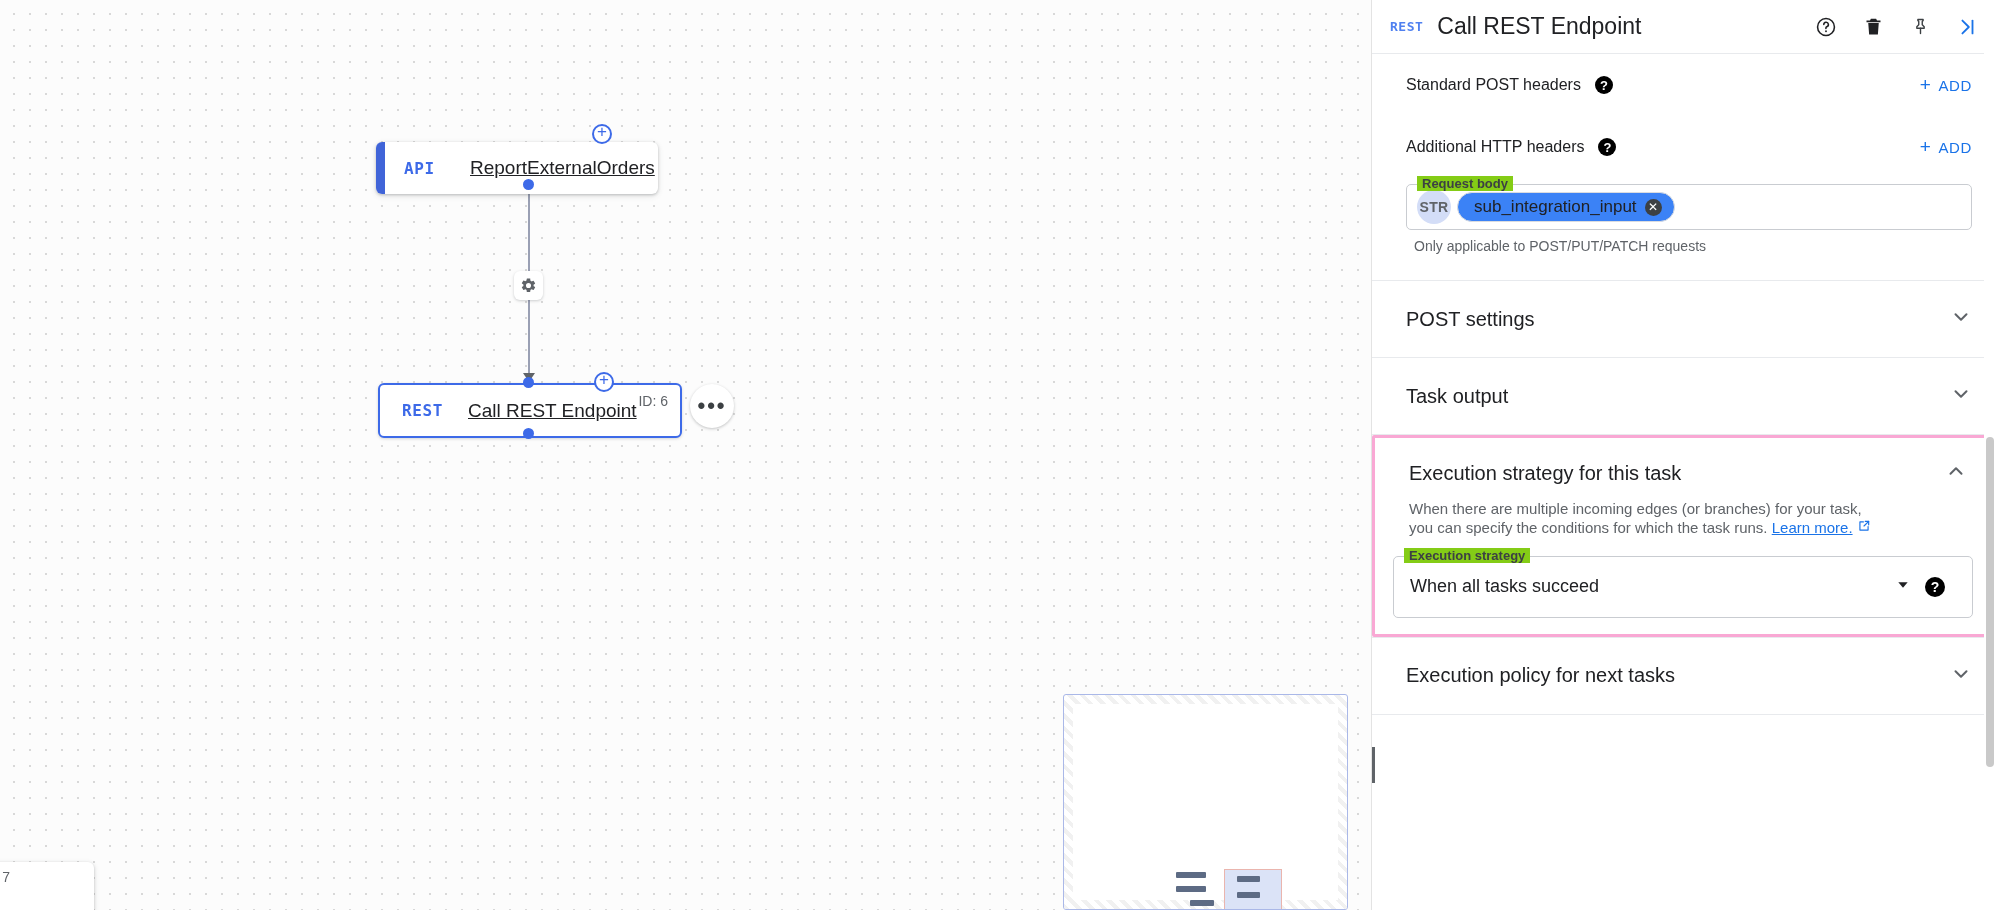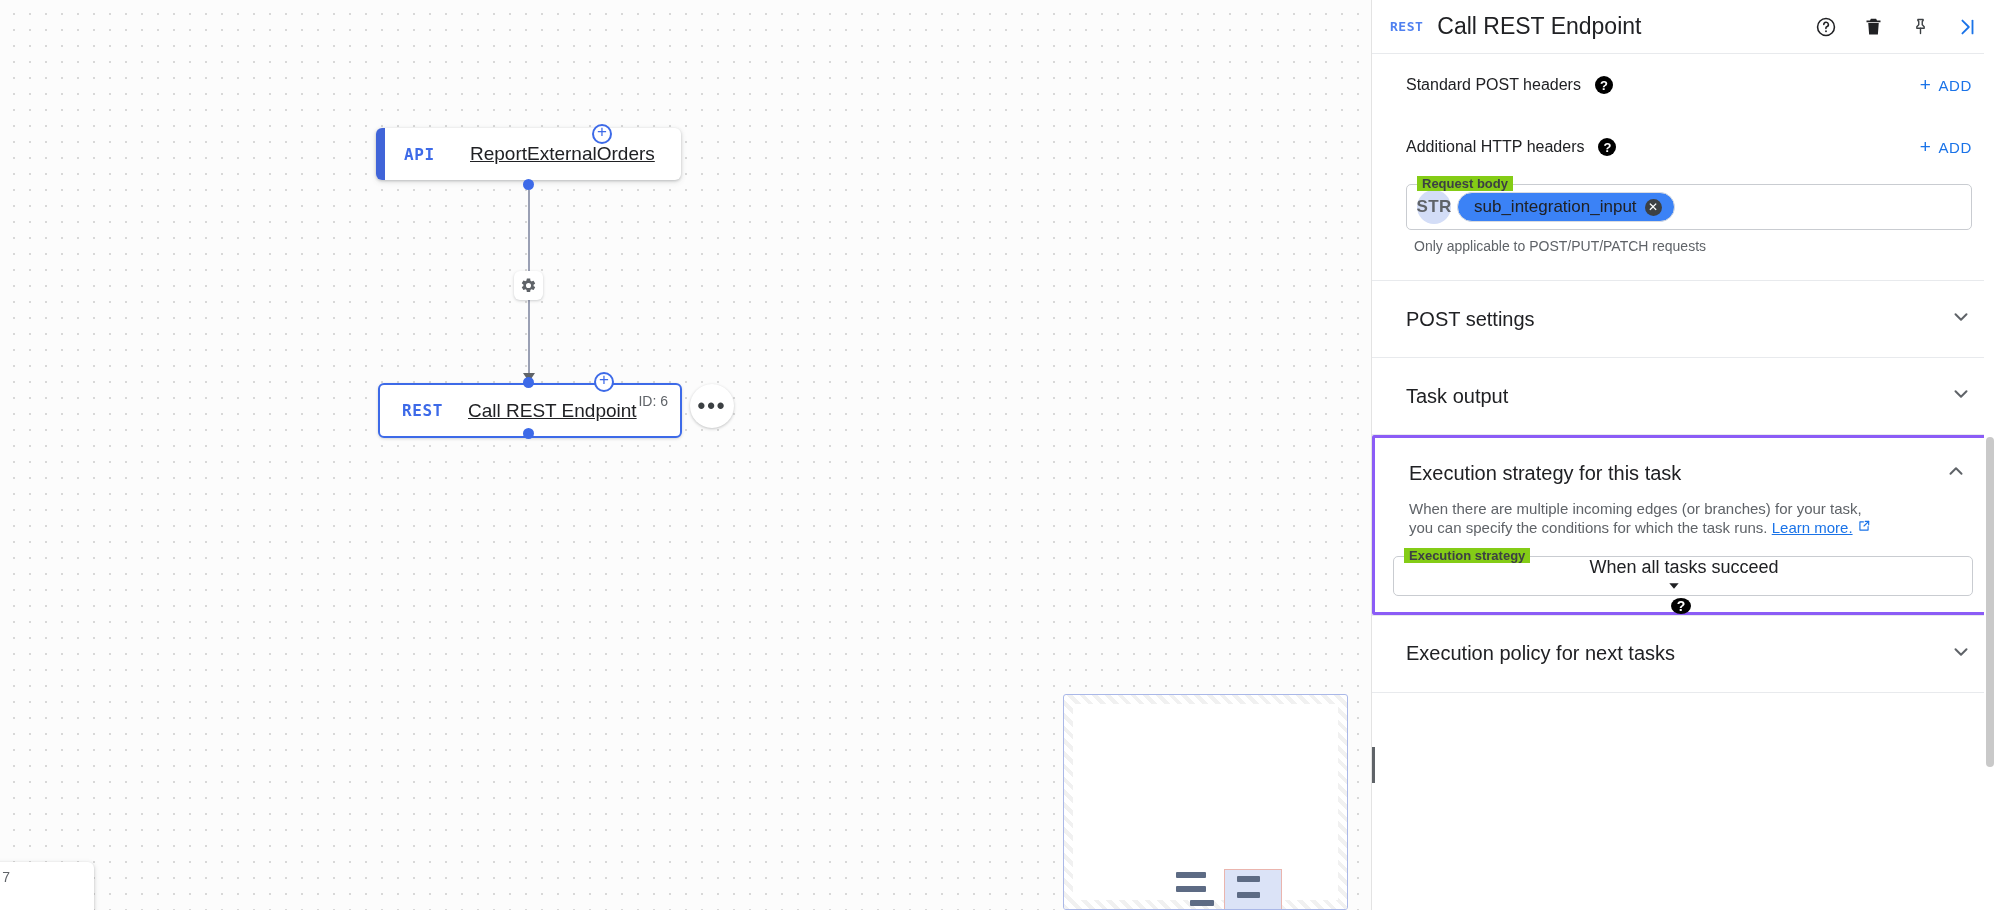--- a/index.html
+++ b/index.html
@@ -53,21 +53,21 @@
     white-space: nowrap;
     text-decoration: underline;
   }
   .node .idtag {
     position: absolute;
     right: 12px; top: 8px;
     font-size: 14px;
     color: #5f6368;
   }
 
-  #node-api { left: 376px; top: 128px; width: 305px; height: 52px; }
+  #node-api { left: 376px; top: 142px; width: 282px; height: 52px; }
   #node-rest {
     left: 378px; top: 383px; width: 304px; height: 55px;
     border: 2px solid #3d6ae8;
     box-shadow: 0 1px 3px rgba(60,64,67,.2);
   }
   #node-rest .chip { margin-left: 22px; color: #3d6ae8; }
 
   
   .dot {
     position: absolute;
@@ -241,21 +241,21 @@
     top: -9px; left: 10px;
     background: #84cc16;
     padding: 0 5px;
     font-size: 13px; font-weight: 700;
     color: #3c4043;
   }
   .str-badge {
     width: 34px; height: 34px; border-radius: 50%;
     background: #d3ddf7; color: #5f6368;
     display: flex; align-items: center; justify-content: center;
-    font-size: 17px; font-weight: 700; letter-spacing: .4px;
+    font-size: 14px; font-weight: 700; letter-spacing: .4px;
     margin-right: 6px;
   }
   .token {
     display: flex; align-items: center; gap: 8px;
     border: 1px solid #dadce0;
     border-radius: 18px;
     padding: 4px 12px 4px 16px;
     font-size: 17px; color: #202124;
     background: #3b82f6;
   }
@@ -278,21 +278,21 @@
     padding: 0 24px 0 34px;
     height: 76px;
     cursor: pointer;
   }
   .section-title { font-size: 20px; color: #202124; font-weight: 400; }
   .chev { margin-left: auto; color: #5f6368; }
 
   
   .hl-box {
     position: relative;
-    border: 3px solid #8b5cf6;
+    border: 3px solid #f9a8d4;
     border-radius: 2px;
     margin: 0 2px 0 0;
   }
   .hl-box .section-row { height: 70px; }
   .sec-desc {
     padding: 0 34px 0 34px;
     font-size: 15px; color: #5f6368;
     line-height: 1.26;
     margin-top: -8px;
   }
@@ -483,21 +483,21 @@
           <a href="#">Learn more.</a>
           <span class="ext-glyph">
             <svg width="14" height="14" viewBox="0 0 24 24" fill="none" stroke="#1a73e8" stroke-width="2" stroke-linecap="round" stroke-linejoin="round">
               <path d="M5 5h6M5 5v14h14v-6"></path>
                 <path d="M14 4h6v6"></path>
                 <path d="M20 4l-8 8"></path>
             </svg>
           </span>
         </div>
 
-        <div class="outlined" style="margin:18px 18px 16px 18px; height:40px; padding-right:14px;flex-direction:column;">
+        <div class="outlined" style="margin:18px 18px 16px 18px; height:62px; padding-right:27px;">
           <span class="legend">Execution strategy</span>
           <span style="font-size:18px;color:#202124;margin-left:6px;">When all tasks succeed</span>
           <span class="spacer"></span>
           <span style="margin-right:14px;">
             <svg width="16" height="16" viewBox="0 0 24 24" fill="#202124">
                 <path d="M5 8l7 8 7-8z"></path>
               </svg>
           </span>
           <span class="q-icon" style="margin-left:0;width:20px;height:20px;font-size:14px;">?</span>
         </div>

